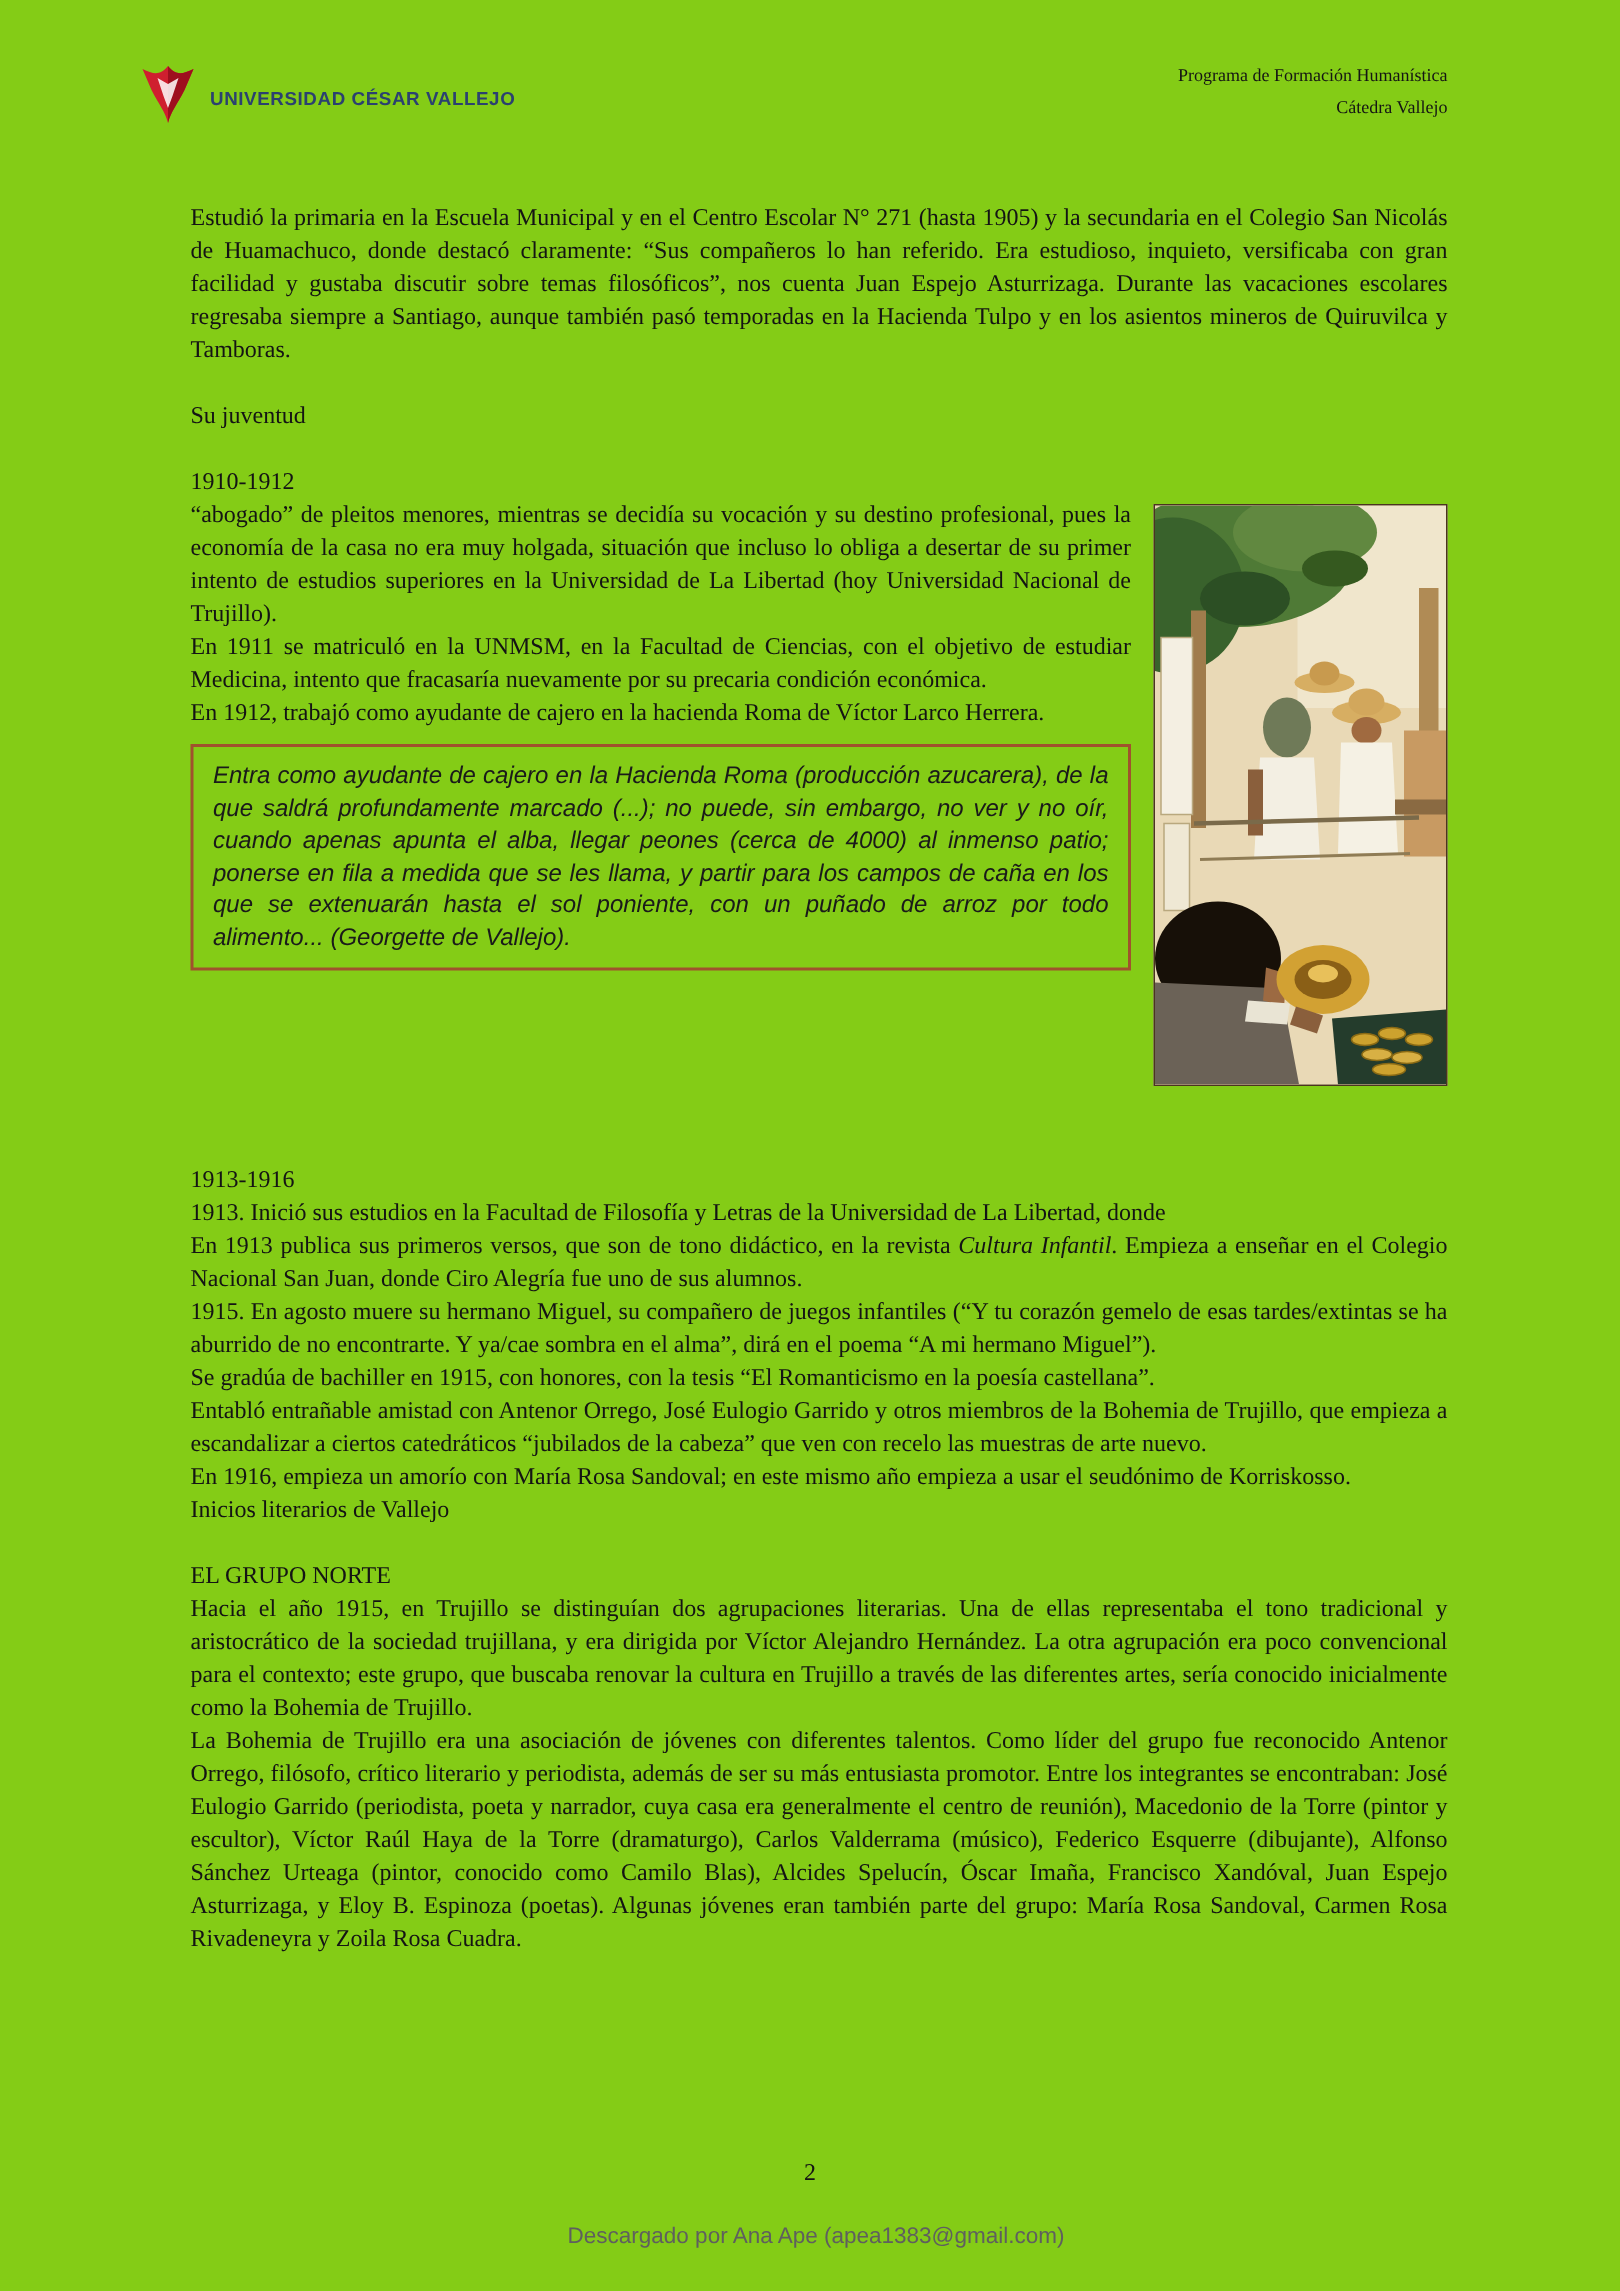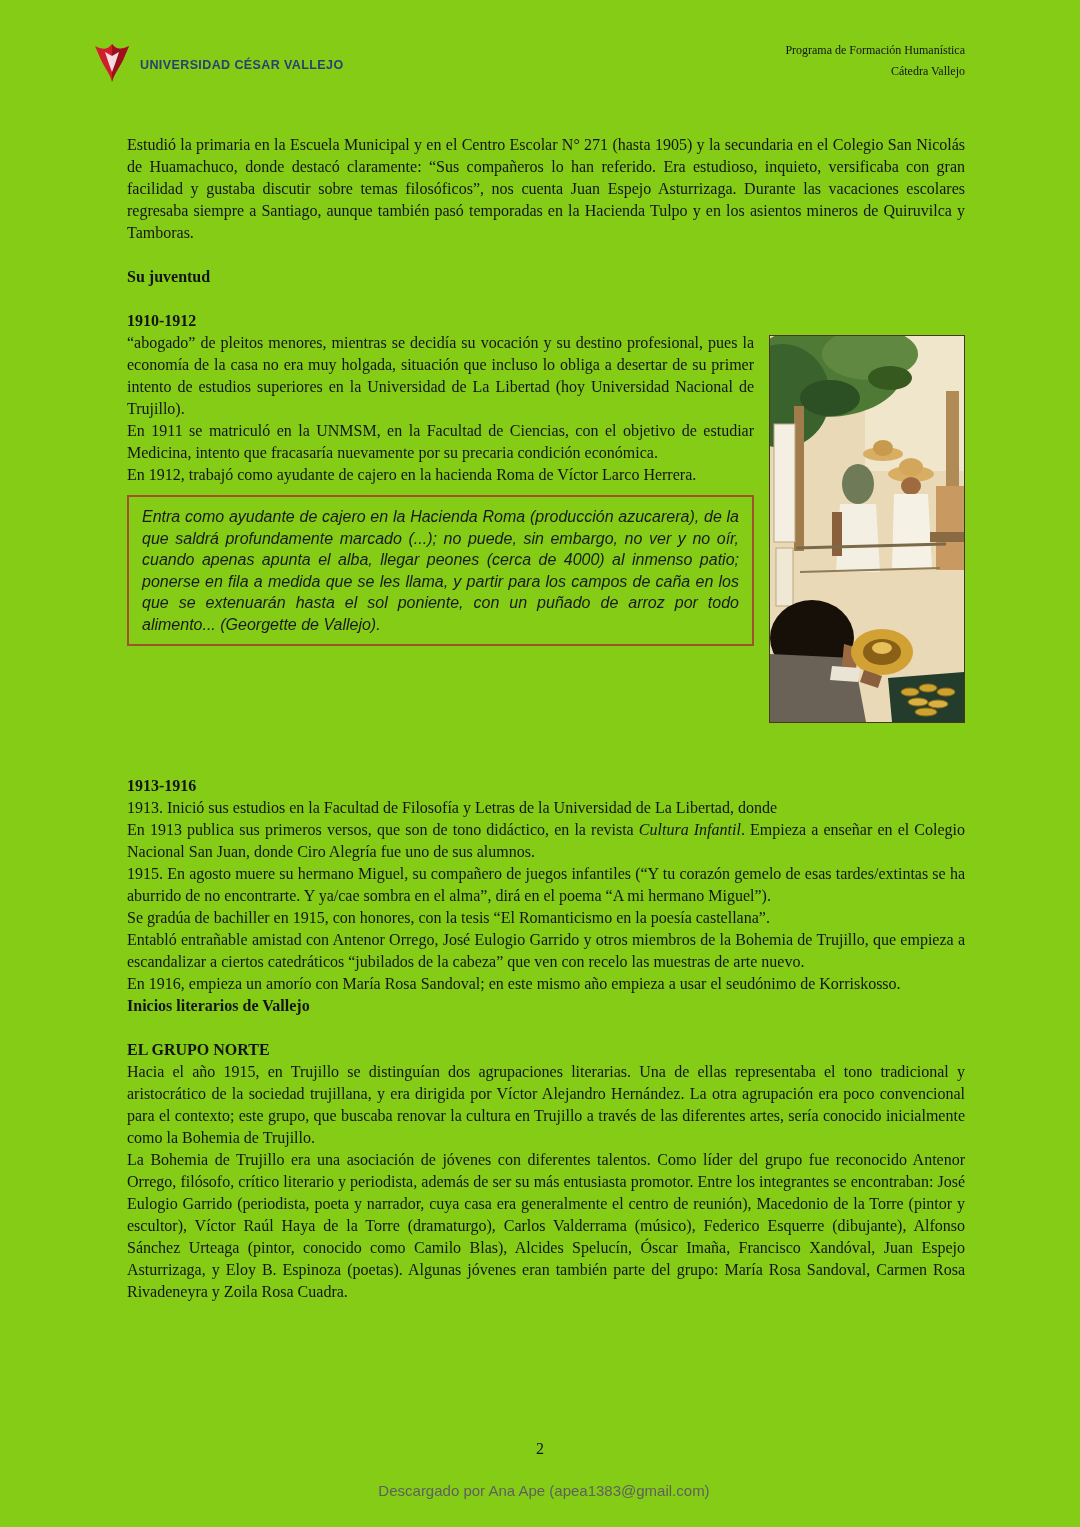--- a/index.html
+++ b/index.html
@@ -15,21 +15,21 @@
   .header { display:flex; justify-content:space-between; align-items:flex-start; margin-left:-34px; }
   .logo-block { display:flex; align-items:center; gap:9px; }
   .logo-text {
     font-family:"Liberation Sans", sans-serif; font-weight:bold; font-size:12.5px;
     letter-spacing:.4px; color:#2b4170; white-space:nowrap;
   }
   .header-right { text-align:right; font-size:12px; line-height:21px; }
 
   
   .p { text-align:justify; }
-  .h { font-weight:bold; }
+  .h { font-weight:normal; }
   .mt-gap { margin-top:22px; }
   .intro { margin-top:44px; }
   .it { font-style:italic; }
 
   
   .illus {
     float:right; width:196px; height:388px; margin:3px 0 6px 15px;
     border:1px solid #4a3520; background:#e9d9b6; overflow:hidden;
   }
   .illus svg { display:block; width:100%; height:100%; }

